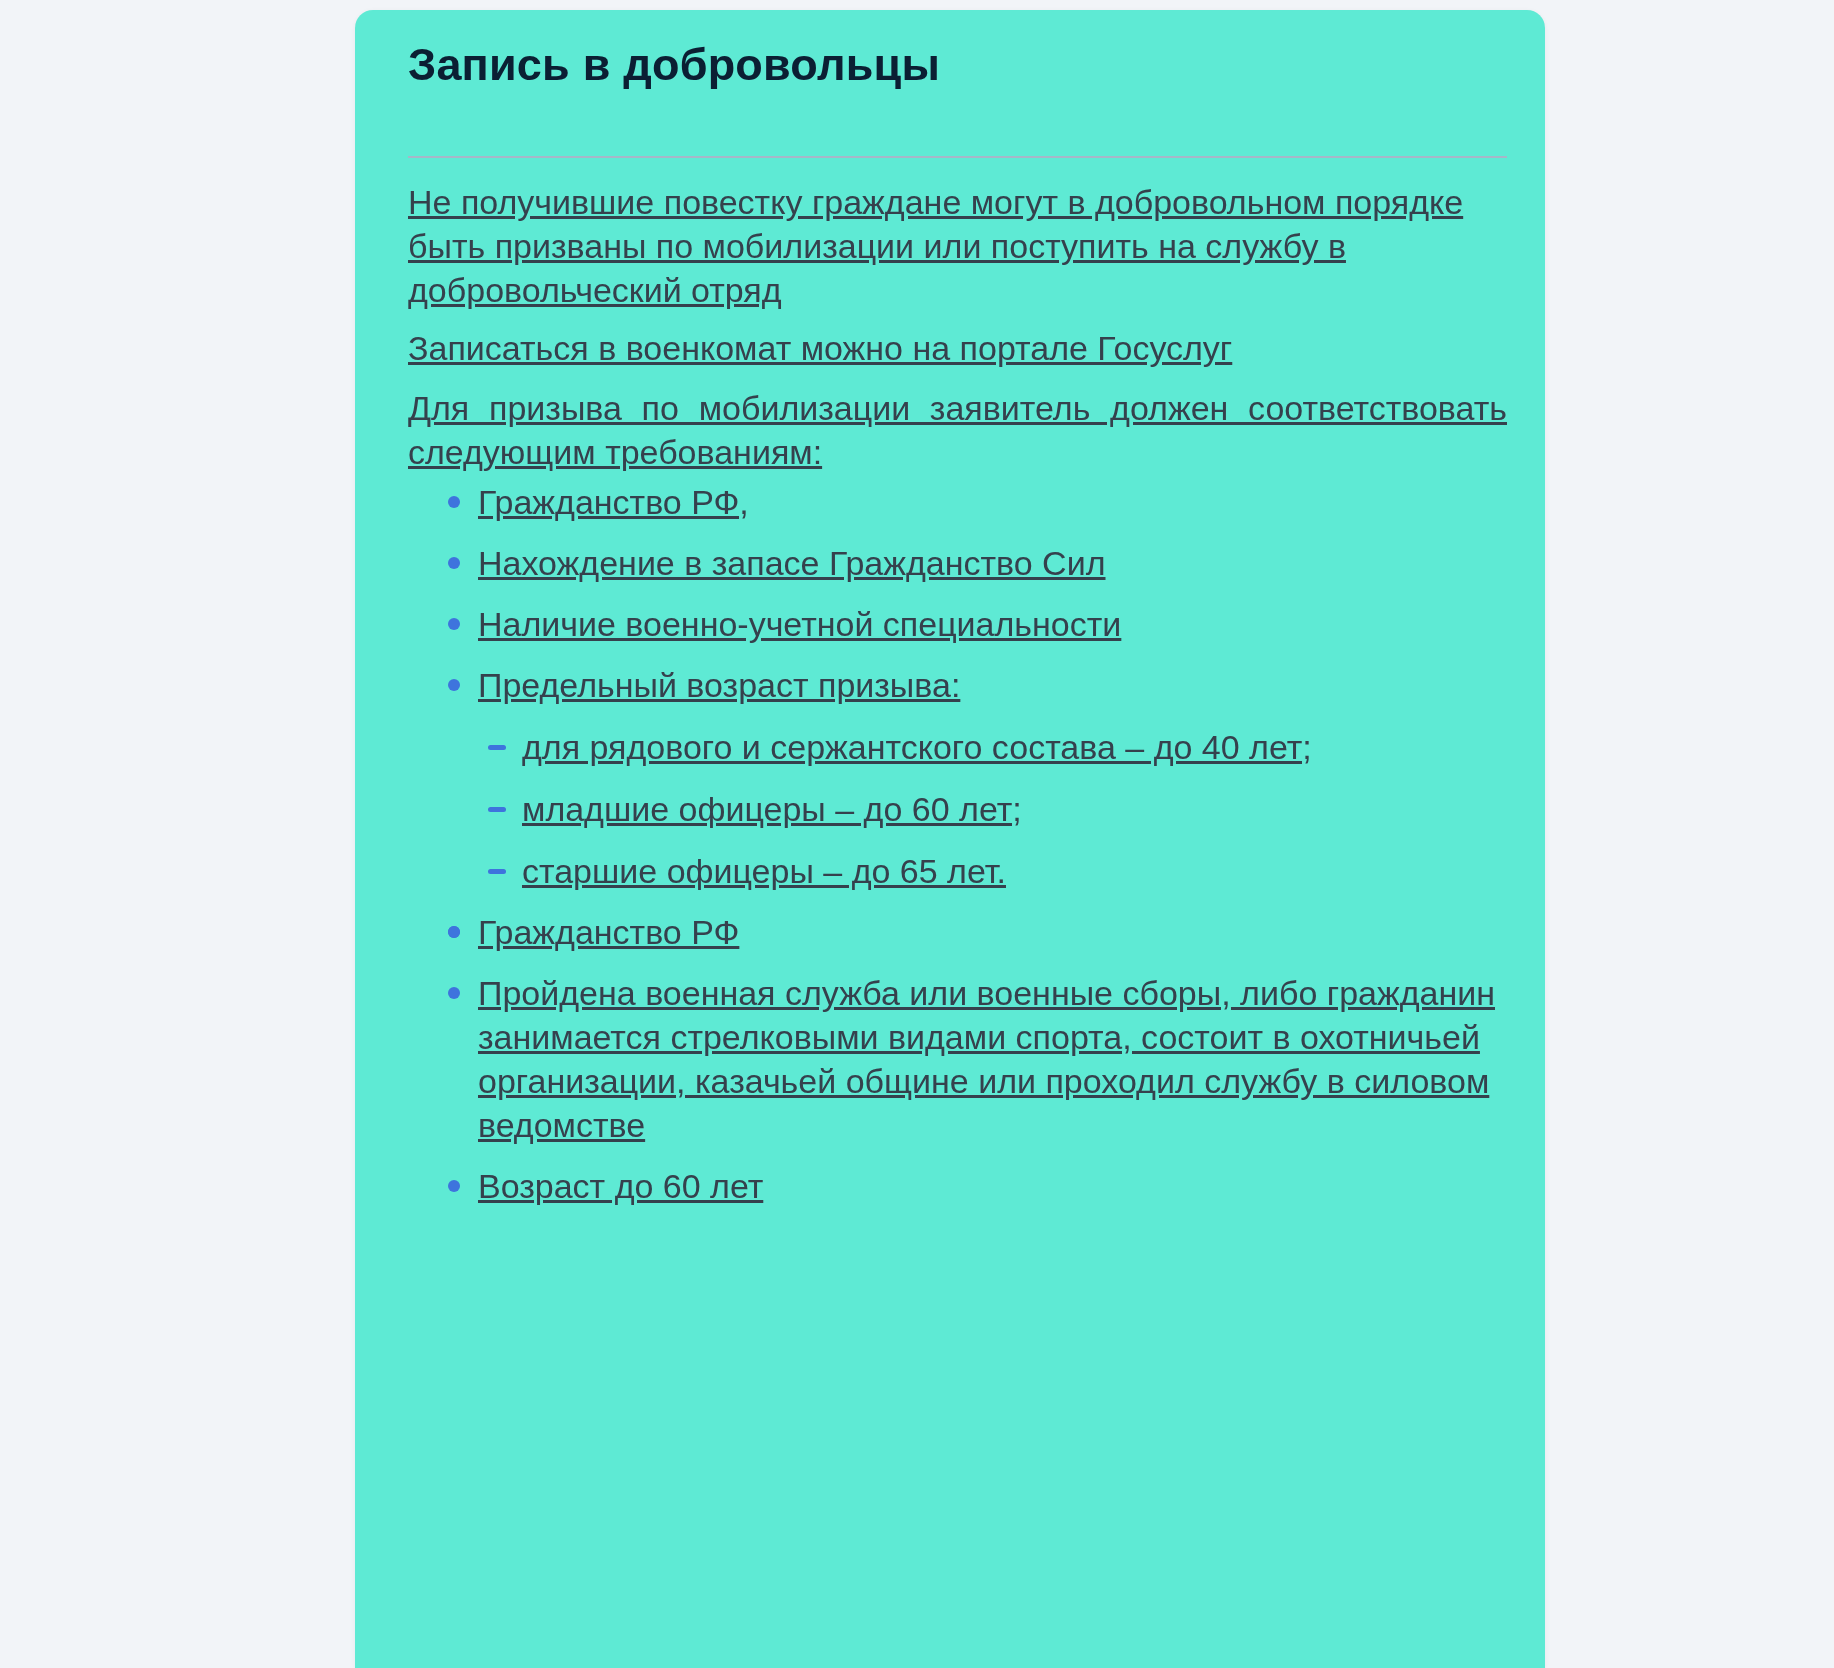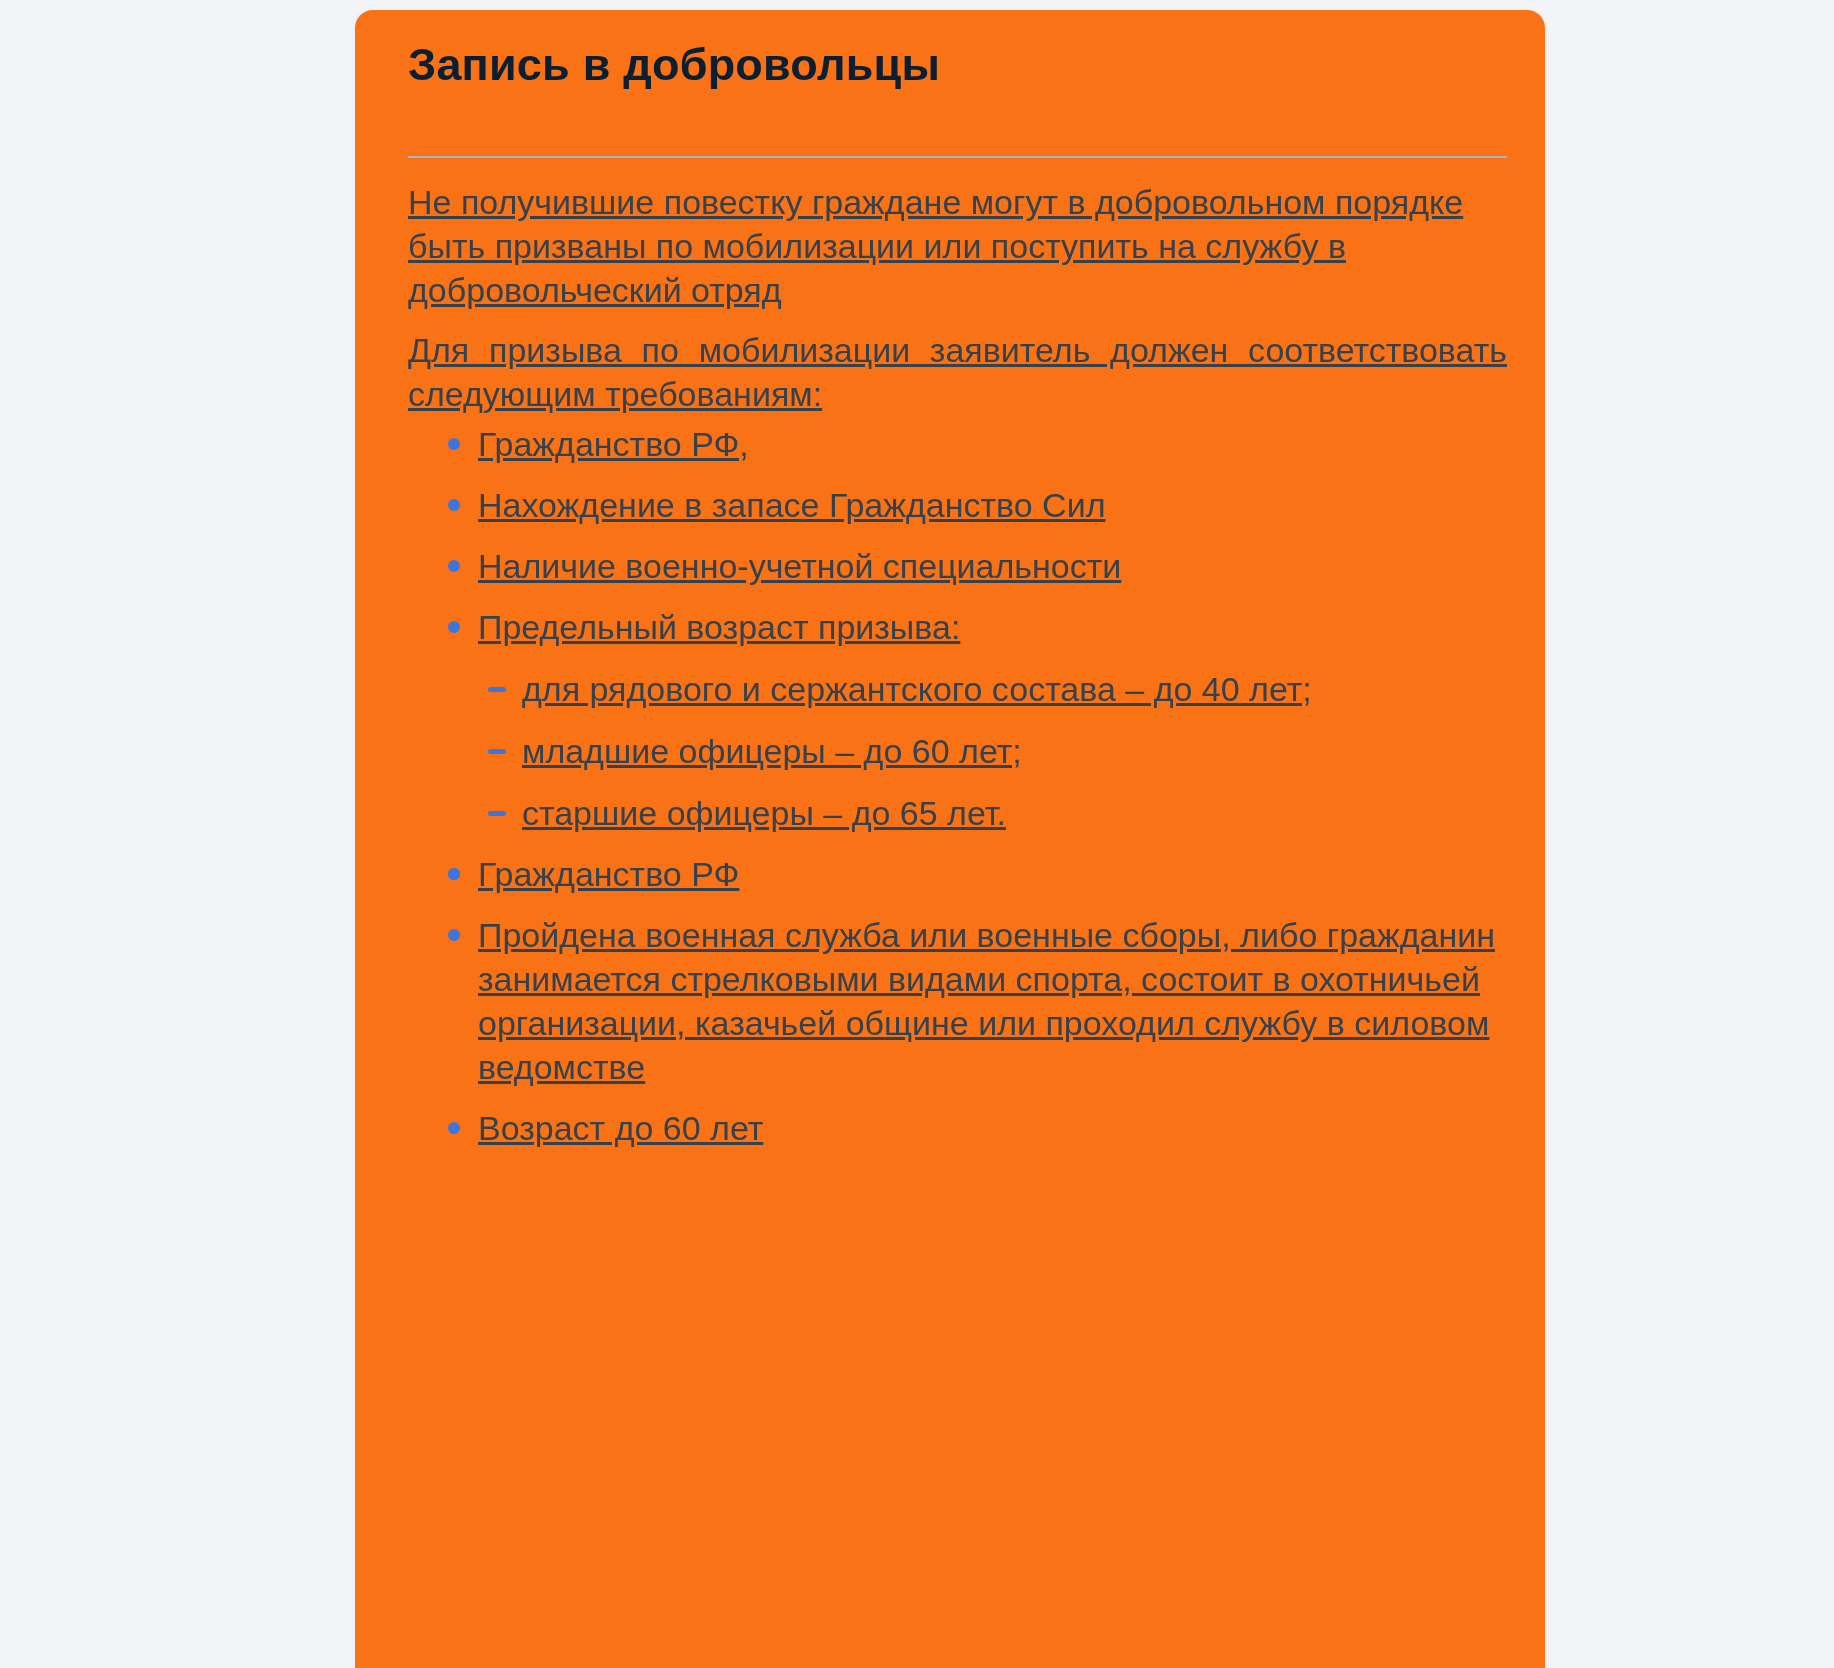--- a/index.html
+++ b/index.html
@@ -14,21 +14,21 @@
     font-family: "Liberation Sans", sans-serif;
     position: relative;
   }
   .card {
     position: absolute;
     left: 355px;
     top: 10px;
     width: 1190px;
     height: 1658px;
     box-sizing: border-box;
-    background: #f97316;
+    background: #5eead4;
     border-radius: 18px 18px 0 0;
     box-shadow: 0 1px 5px rgba(11, 31, 51, 0.05);
     padding: 26px 38px 0 53px;
   }
   .page-title {
     margin: 0;
     font-size: 45px;
     line-height: 58px;
     font-weight: 700;
     color: #0b1f33;
@@ -97,20 +97,21 @@
 <body>
 
 <div class="card">
 
   <h1 class="page-title">Запись в добровольцы</h1>
 
   <hr class="title-divider">
 
   <p class="para p1">Не получившие повестку граждане могут в добровольном порядке быть призваны по мобилизации или поступить на службу в добровольческий отряд</p>
 
+  <p class="para p2">Записаться в военкомат можно на портале Госуслуг</p>
 
   <p class="para lead justified">Для призыва по мобилизации заявитель должен соответствовать следующим требованиям:</p>
 
   <ul class="bullet-list">
     <li>
       <span class="dot"></span>
       <span class="list-item-text">Гражданство РФ,</span>
     </li>
     <li>
       <span class="dot"></span>

